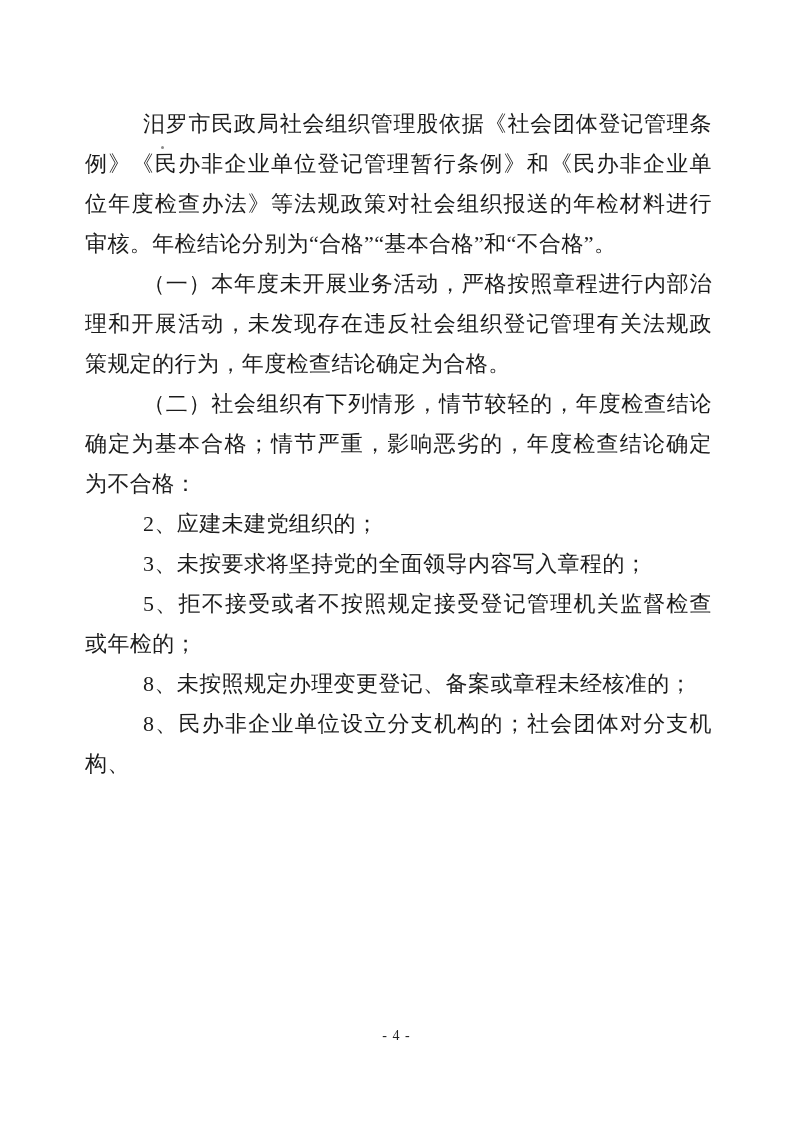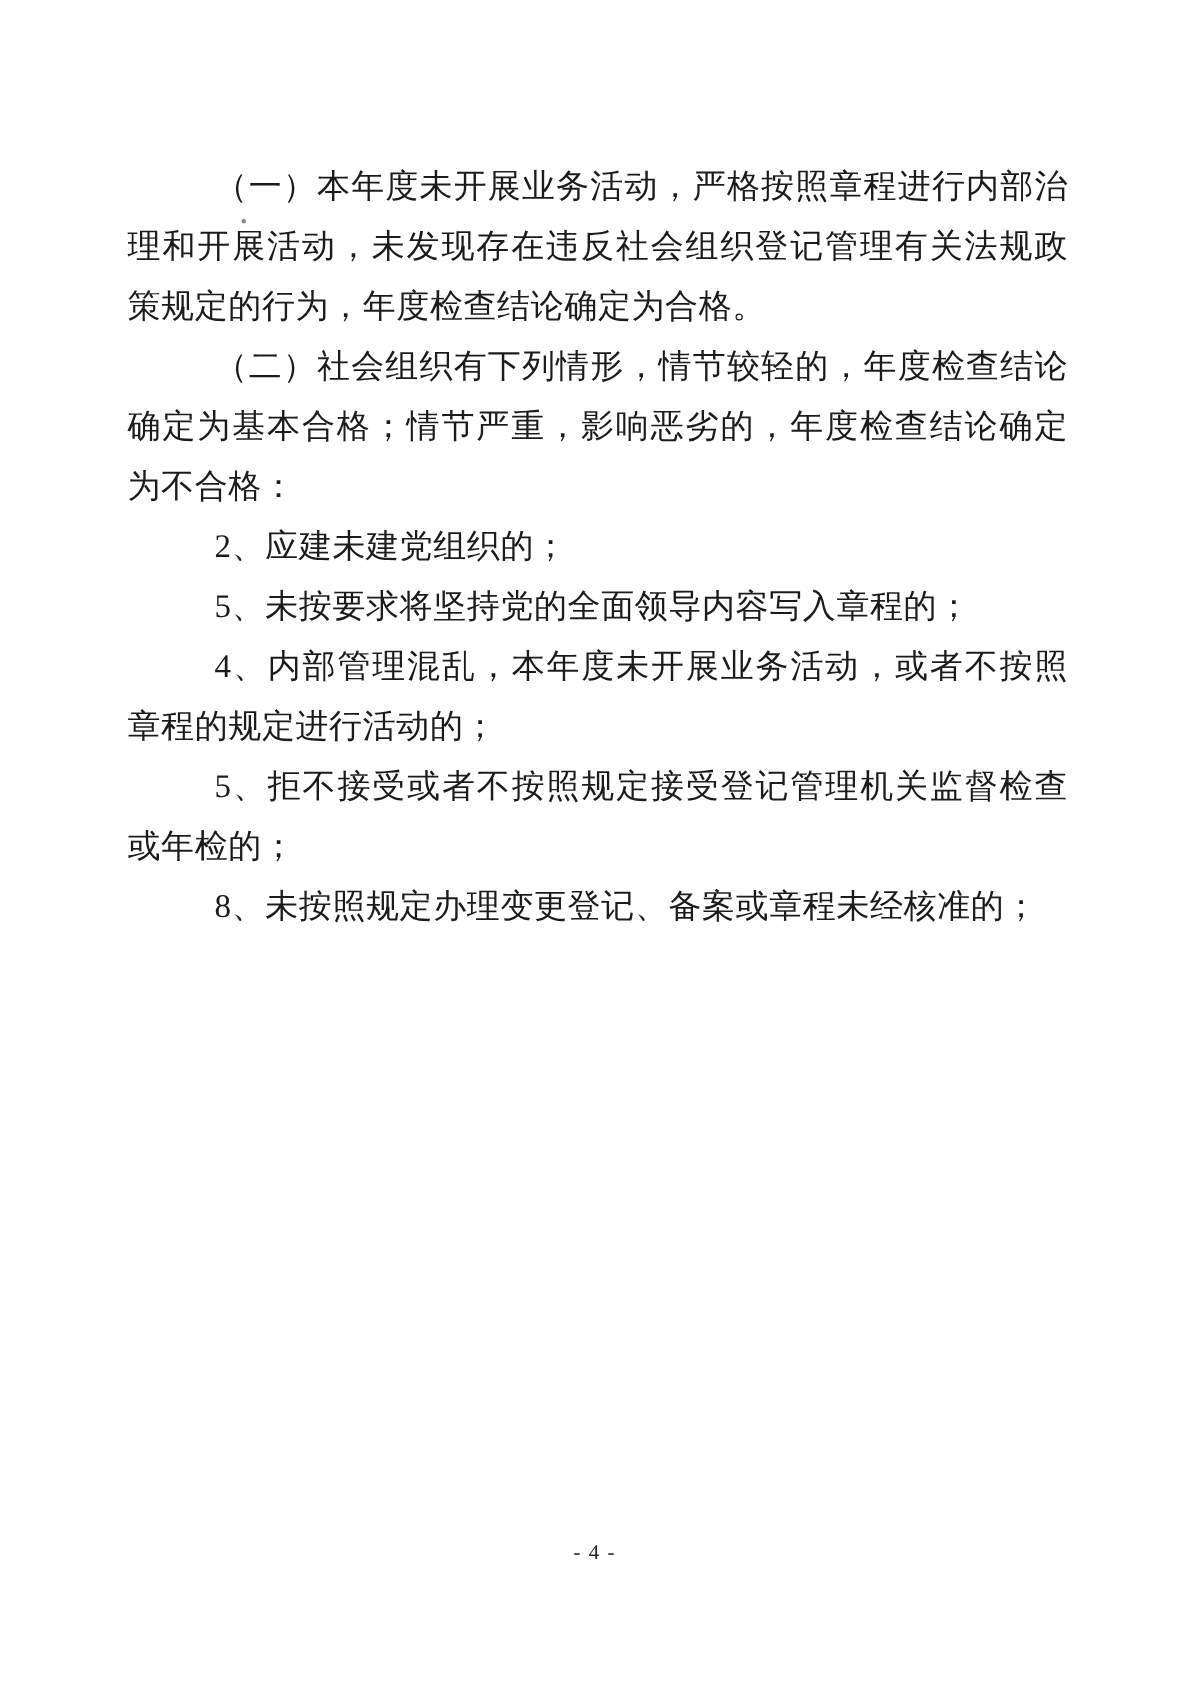--- a/index.html
+++ b/index.html
@@ -52,25 +52,26 @@
     border-radius: 50%;
   }
 </style>
 </head>
 <body>
 
 <div class="page">
   <span class="scan-speck"></span>
 
   <main class="body-text">
+    <p class="para">汨罗市民政局社会组织管理股依据《社会团体登记管理条例》《民办非企业单位登记管理暂行条例》和《民办非企业单位年度检查办法》等法规政策对社会组织报送的年检材料进行审核。年检结论分别为“合格”“基本合格”和“不合格”。</p>
     <p class="para">（一）本年度未开展业务活动，严格按照章程进行内部治理和开展活动，未发现存在违反社会组织登记管理有关法规政策规定的行为，年度检查结论确定为合格。</p>
     <p class="para">（二）社会组织有下列情形，情节较轻的，年度检查结论确定为基本合格；情节严重，影响恶劣的，年度检查结论确定为不合格：</p>
     <p class="para">2、应建未建党组织的；</p>
-    <p class="para">5、未按要求将坚持党的全面领导内容写入章程的；</p>
-    <p class="para">4、内部管理混乱，本年度未开展业务活动，或者不按照章程的规定进行活动的；</p>
+    <p class="para">3、未按要求将坚持党的全面领导内容写入章程的；</p>
     <p class="para">5、拒不接受或者不按照规定接受登记管理机关监督检查或年检的；</p>
     <p class="para">8、未按照规定办理变更登记、备案或章程未经核准的；</p>
+    <p class="para">8、民办非企业单位设立分支机构的；社会团体对分支机构、</p>
   </main>
 
   <footer class="page-footer">
     <span>- 4 -</span>
   </footer>
 </div>
 
 </body></html>

